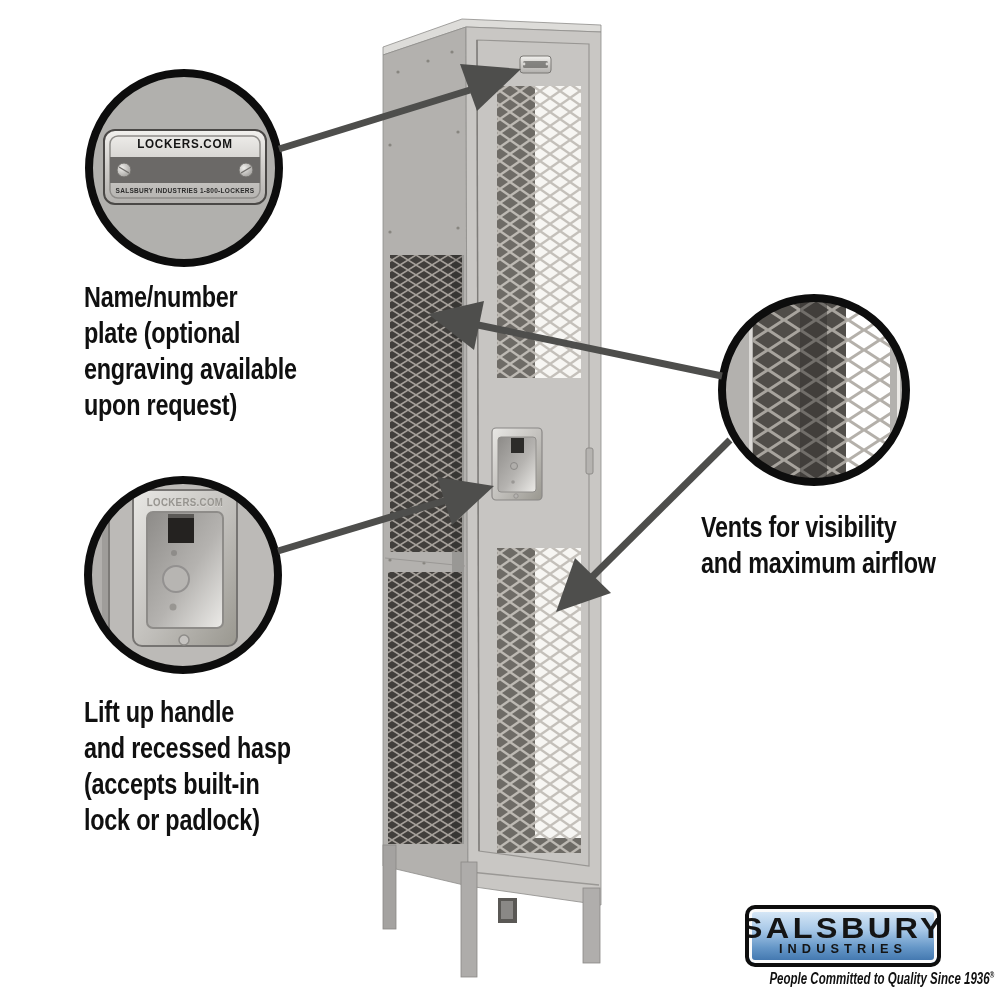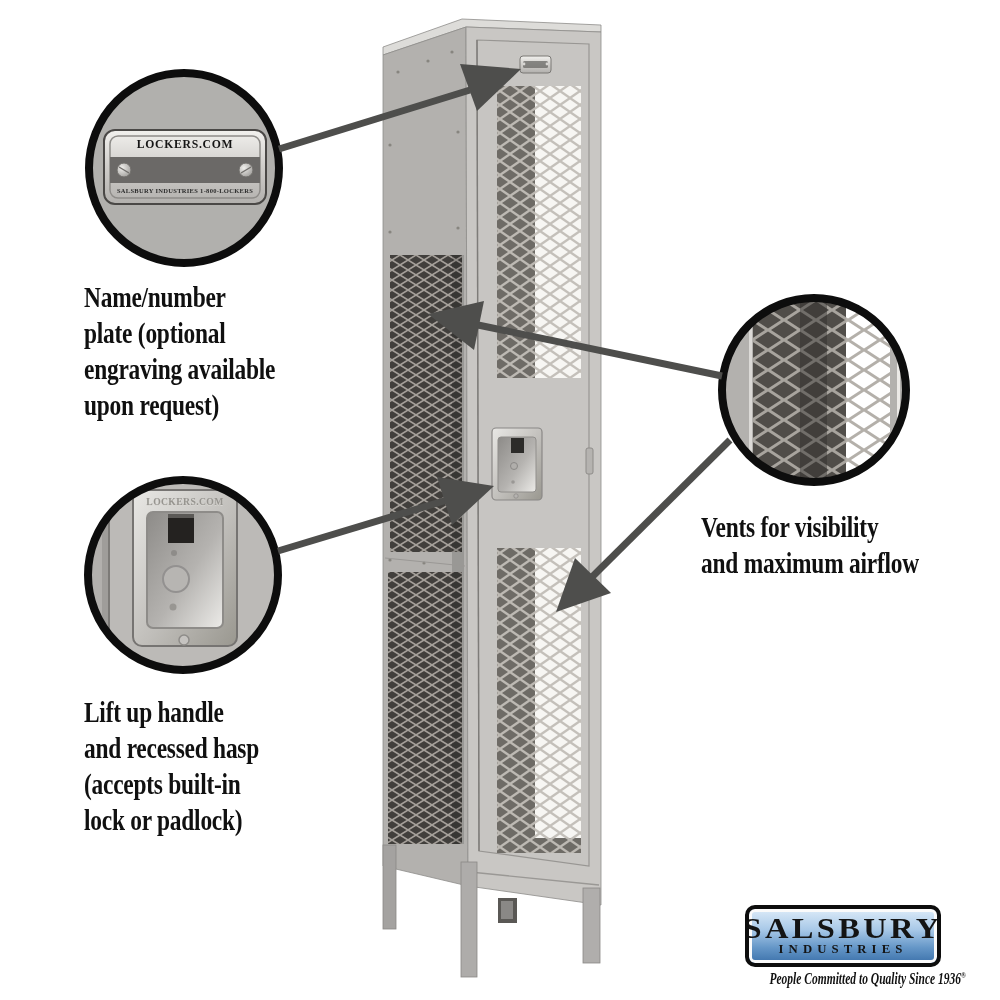--- a/index.html
+++ b/index.html
@@ -1,17 +1,17 @@
 <!DOCTYPE html>
 <html><head>
 <meta charset="utf-8">
 <style>
   html,body{margin:0;padding:0;background:#ffffff;}
   .stage{position:relative;width:1000px;height:1000px;background:#ffffff;overflow:hidden;
-         font-family:Liberation Serif, serif;}
+         font-family:Liberation Sans, sans-serif;}
   .stage svg{position:absolute;left:0;top:0;}
 
   
   .ann{position:absolute;font-weight:bold;font-size:30px;line-height:36px;color:#101010;
        letter-spacing:-0.3px;white-space:nowrap;transform:scaleX(0.78);transform-origin:0 0;}
 
   
   .plate-title{position:absolute;left:104px;top:136px;width:162px;text-align:center;
        font-weight:bold;font-size:13px;letter-spacing:0.8px;color:#151515;
        transform:scaleX(0.9);transform-origin:50% 0;}

